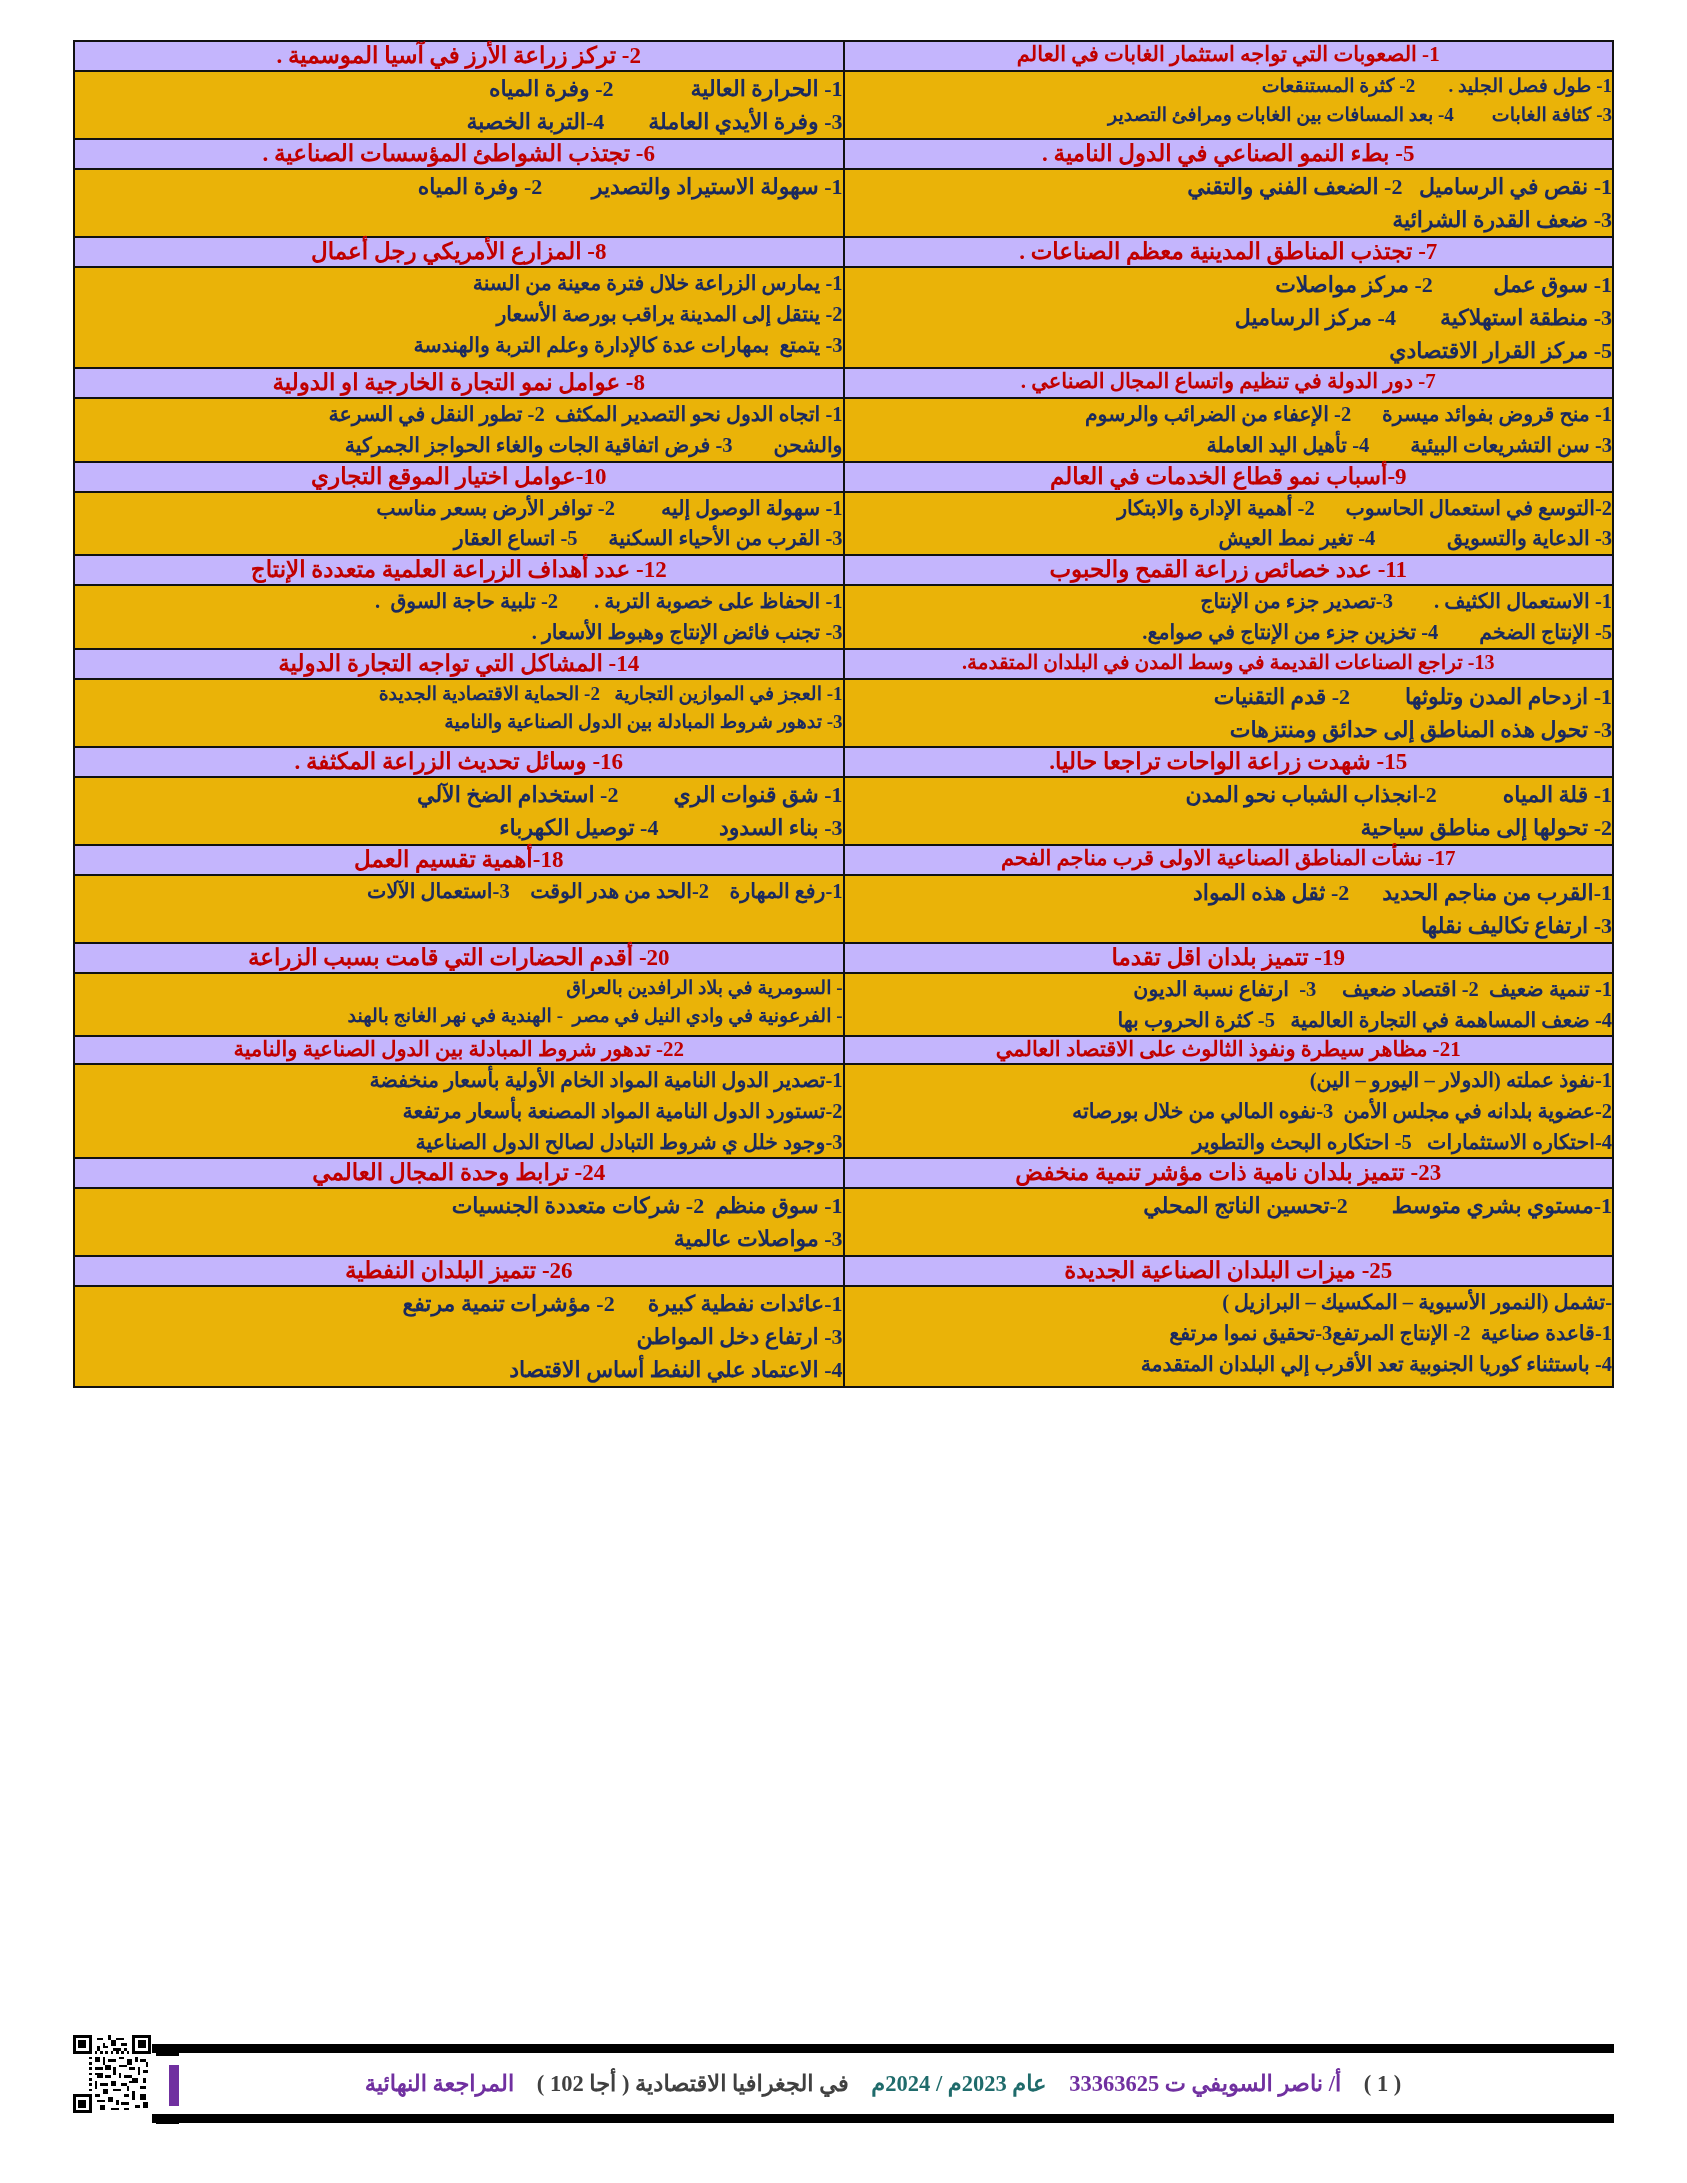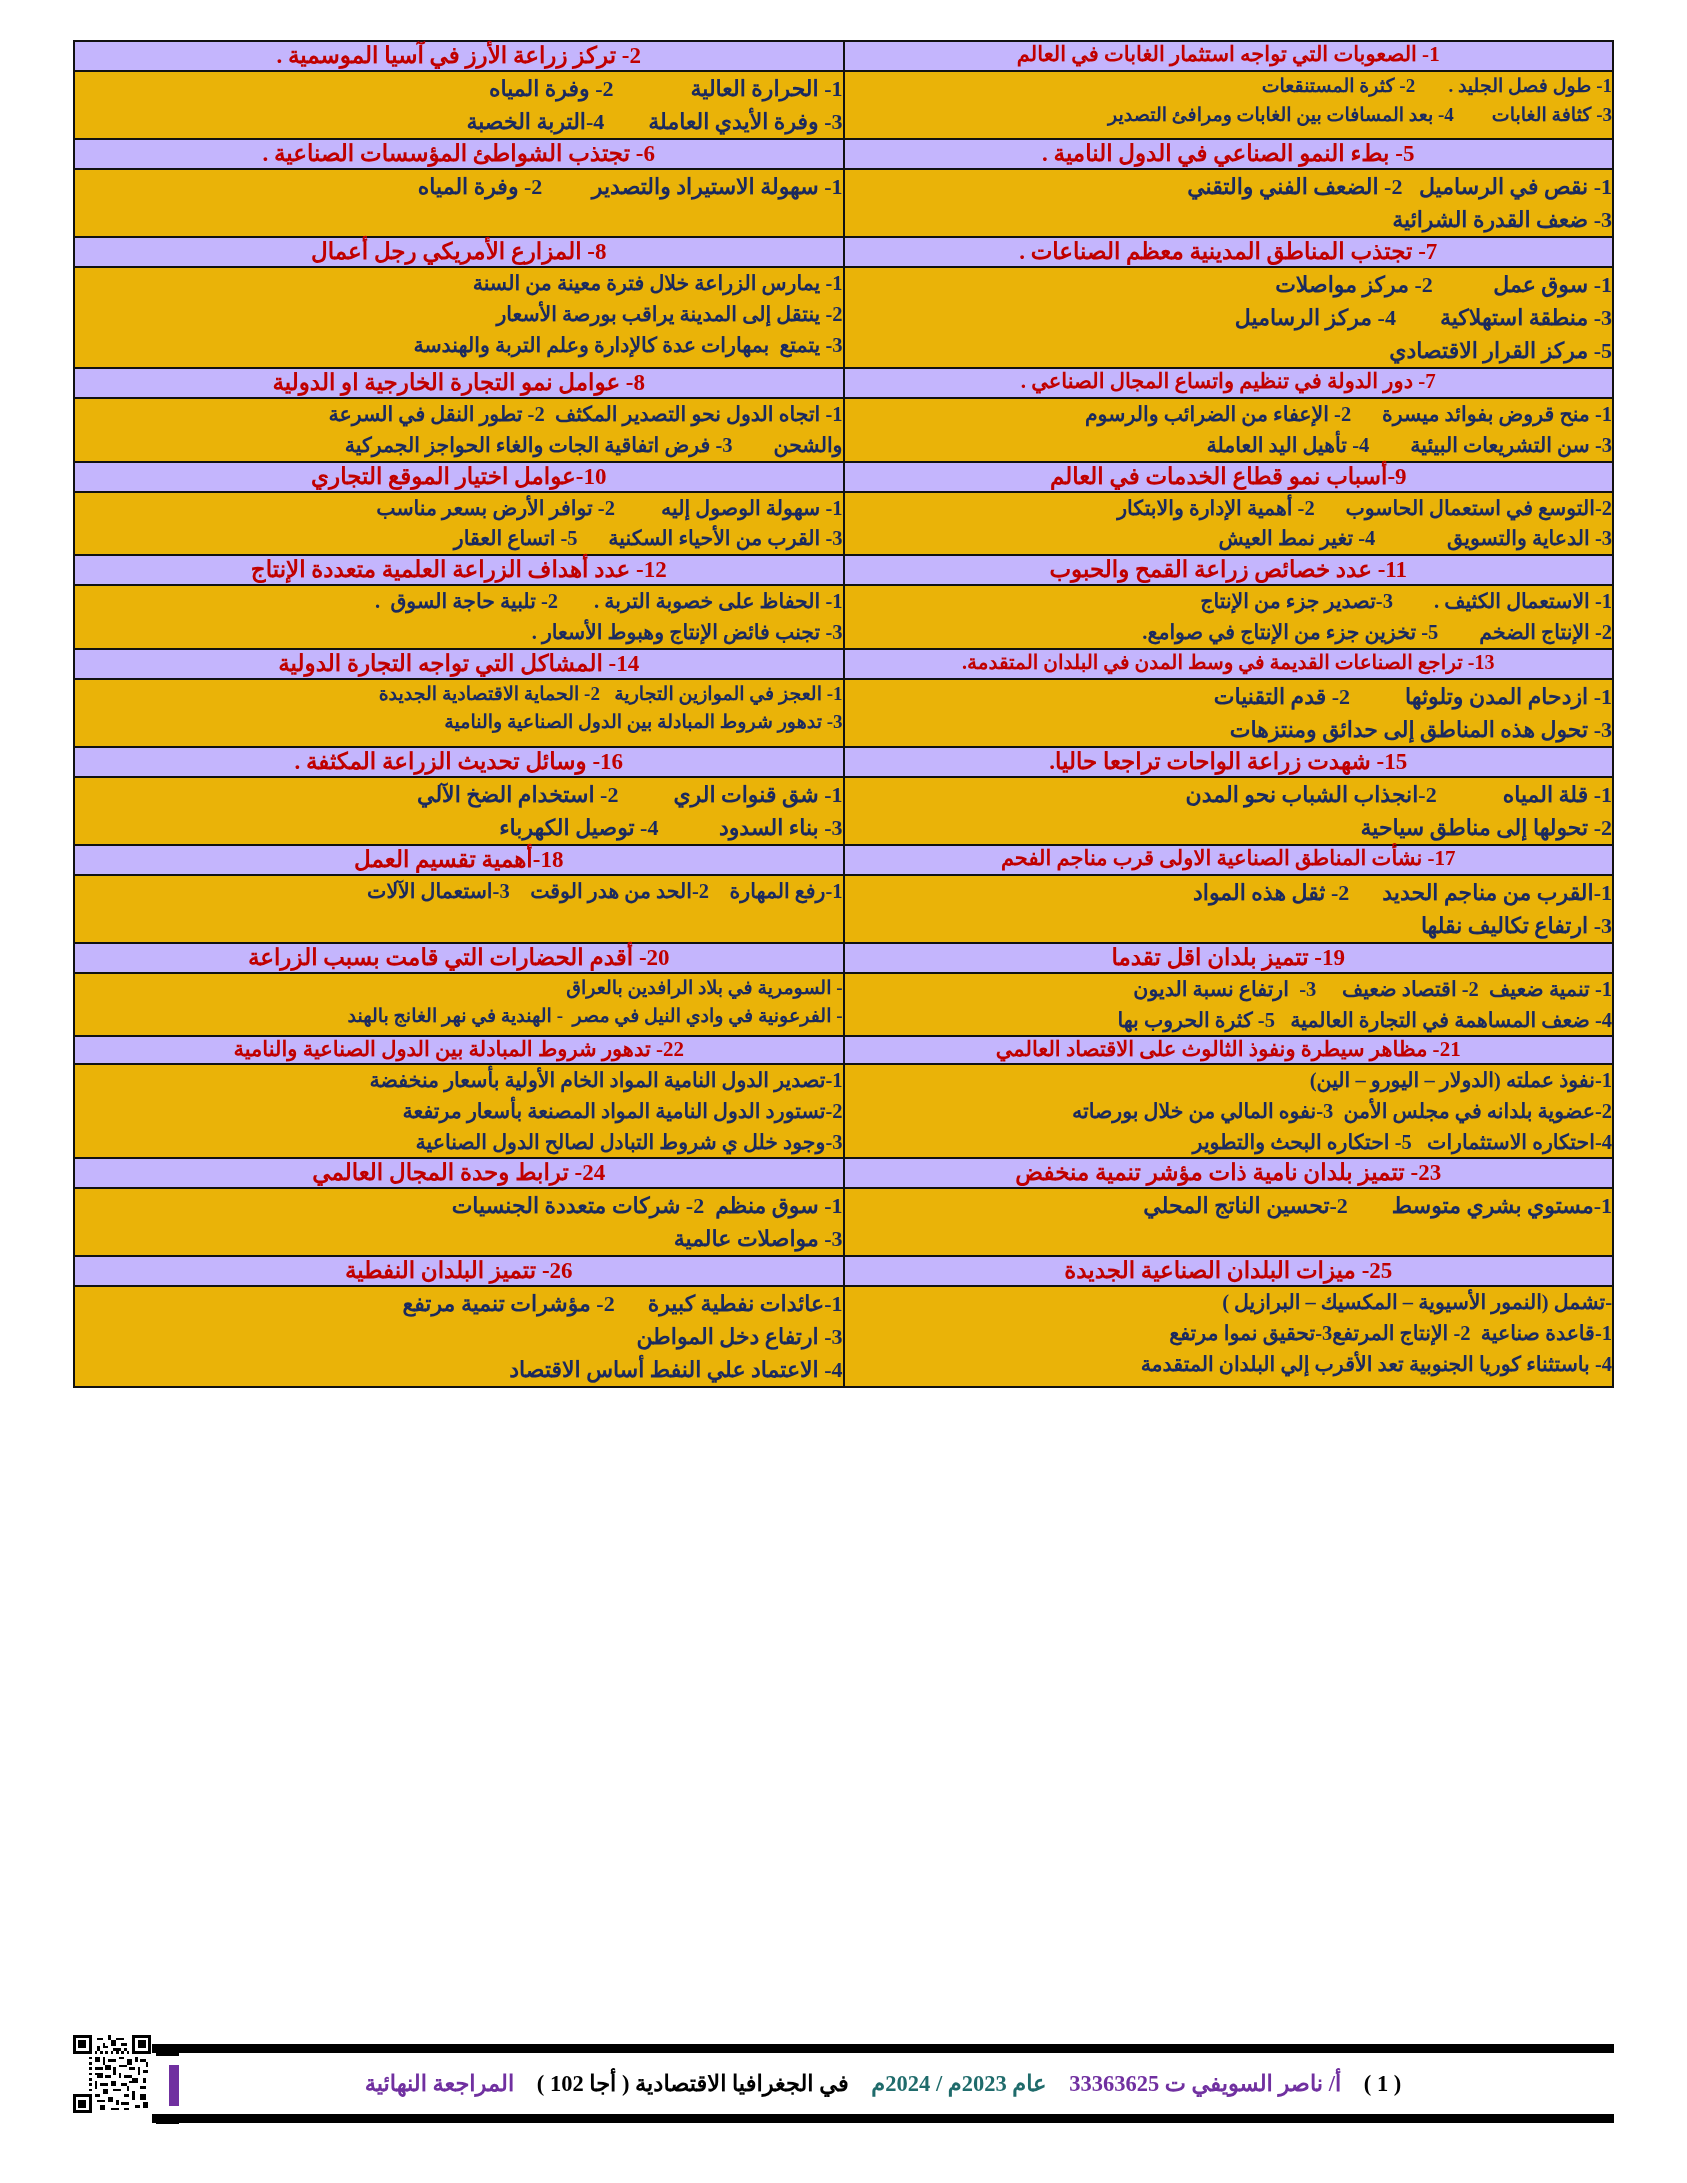--- a/index.html
+++ b/index.html
@@ -105,21 +105,21 @@
     display:flex;align-items:center;justify-content:center;
     box-sizing:border-box;
   }
   .footer-line{
     font-weight:bold;
     font-size:22.5px;
     white-space:nowrap;
     font-family:"Liberation Serif","DejaVu Serif",serif;
   }
   .f-purple{color:#7030a0;}
-  .f-red{color:#000000;}
+  .f-red{color:#404040;}
   .f-teal{color:#1f6b6b;}
   .f-sp{display:inline-block;width:17px;}
 
   .qr{
     position:absolute;
     left:0;top:-9.3px;
     width:78px;height:83px;
   }
   .qr svg{display:block;}
   .qr-bars{
@@ -211,21 +211,21 @@
             <span class="line">3- القرب من الأحياء السكنية      5- اتساع العقار</span>
           </td>
         </tr>
         <tr>
           <td class="hdr ">11- عدد خصائص زراعة القمح والحبوب</td>
           <td class="hdr ">12- عدد أهداف الزراعة العلمية متعددة الإنتاج</td>
         </tr>
         <tr>
           <td class="body sm">
             <span class="line">1- الاستعمال الكثيف .        3-تصدير جزء من الإنتاج</span>
-            <span class="line">2- الإنتاج الضخم        5- تخزين جزء من الإنتاج في صوامع.</span>
+            <span class="line">5- الإنتاج الضخم        4- تخزين جزء من الإنتاج في صوامع.</span>
           </td>
           <td class="body sm">
             <span class="line">1- الحفاظ على خصوبة التربة .       2- تلبية حاجة السوق  .</span>
             <span class="line">3- تجنب فائض الإنتاج وهبوط الأسعار .</span>
           </td>
         </tr>
         <tr>
           <td class="hdr xs">13- تراجع الصناعات القديمة في وسط المدن في البلدان المتقدمة.</td>
           <td class="hdr ">14- المشاكل التي تواجه التجارة الدولية</td>
         </tr>

